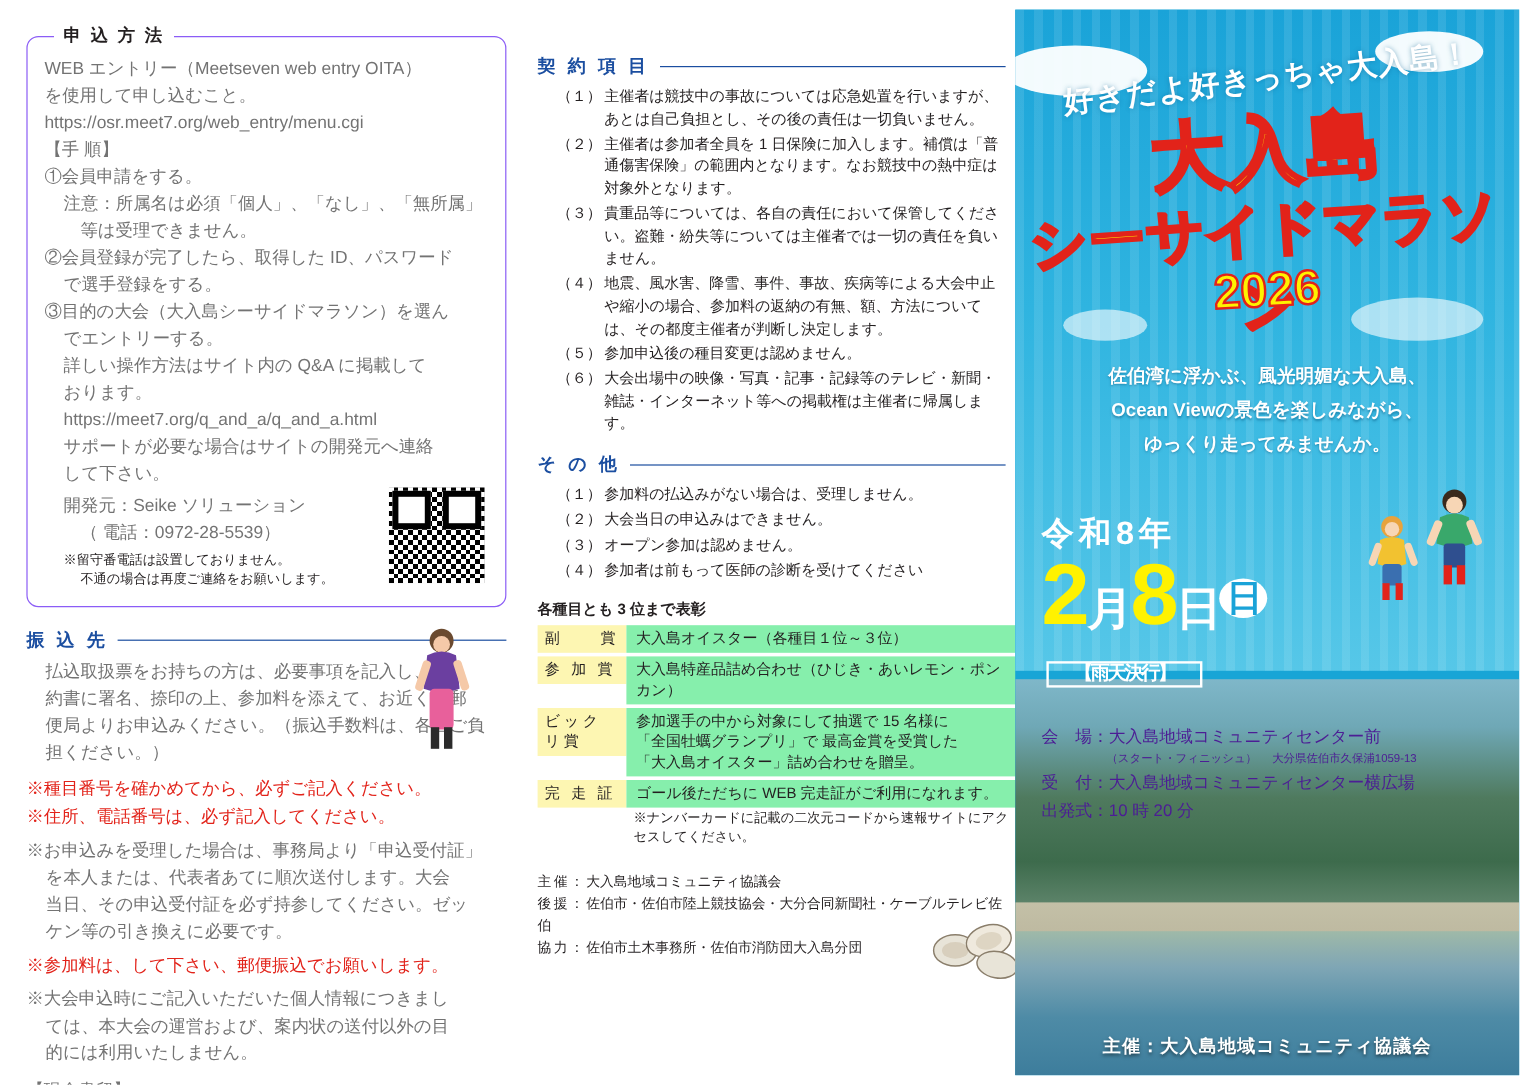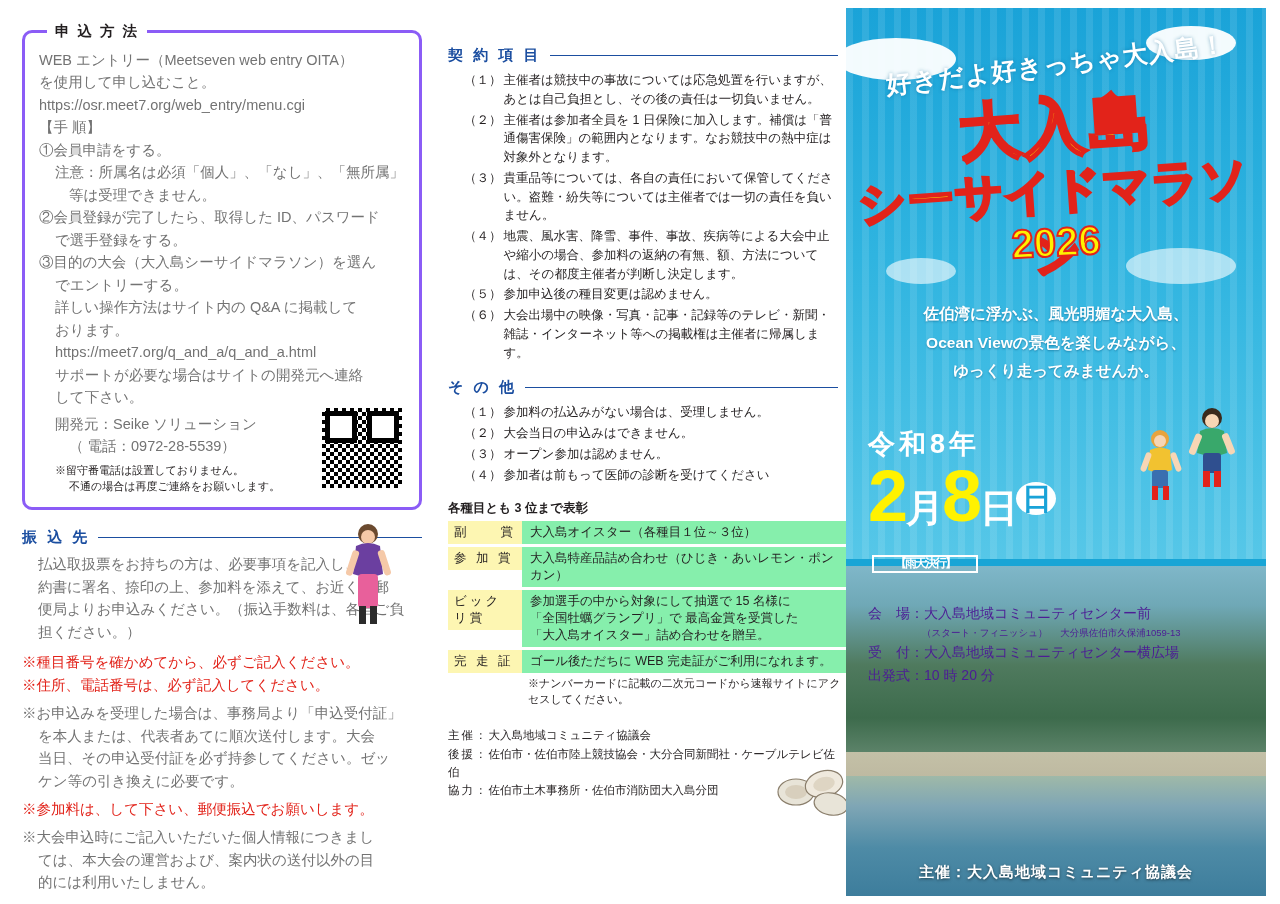--- a/index.html
+++ b/index.html
@@ -9,38 +9,38 @@
     background: #ffffff;
     font-family: "Liberation Sans", sans-serif;
     overflow: hidden;
   }
   .page { position: relative; width: 1280px; height: 904px; background: #fff; }
 
   
   .col-left { position: absolute; left: 22px; top: 30px; width: 400px; }
 
   .box-outline {
-    border: 3px solid #8b5cf6;
+    border: 1px solid #8b5cf6;
     border-radius: 10px;
     padding: 16px 14px 12px 14px;
     position: relative;
   }
   .box-title {
     position: absolute;
     top: -11px; left: 22px;
     background: #fff;
     padding: 0 8px;
     font-size: 14.5px;
     font-weight: bold;
     letter-spacing: 2px;
     color: #231f20;
   }
   .jp { font-size: 14.5px; line-height: 1.55; color: #737373; }
   .jp-sm { font-size: 12.5px; line-height: 1.5; color: #231f20; }
-  .jp-xs { font-size: 11px; line-height: 1.45; color: #231f20; }
+  .jp-xs { font-size: 11px; line-height: 1.45; color: #231f20; font-family: Liberation Mono, monospace; }
   .indent1 { padding-left: 16px; }
   .indent2 { padding-left: 30px; }
 
   .sec-head {
     display: flex; align-items: center; gap: 8px;
     margin-bottom: 6px;
   }
   .sec-head .label {
     font-size: 15px; font-weight: bold; letter-spacing: 3px; color: #1b4ea0;
     white-space: nowrap;
@@ -164,21 +164,21 @@
     font-size: 72px; font-weight: bold; color: #fff200; line-height: .95;
     letter-spacing: -2px;
   }
   .bigdate .unit { font-size: 38px; color: #fff; }
   .bigdate .dow {
     font-size: 30px; color: #1aa3d8; background:#fff;
     border-radius: 50%; padding: 0 6px; vertical-align: 12px;
   }
   .rain-badge {
     display: inline-block; border: 2px solid #fff; color: #fff;
-    font-size: 12px; padding: 1px 21px; vertical-align: 22px; margin-left: 4px;
+    font-size: 16px; padding: 1px 21px; vertical-align: 22px; margin-left: 4px;
     font-weight: bold;
   }
   .poster-info {
     position: absolute; top: 594px; left: 22px; width: 380px; color: #4c1d95;
     font-size: 14px; line-height: 1.65;
   }
   .poster-info .tiny { font-size: 9.5px; }
   .poster-footer {
     position: absolute; bottom: 14px; left: 0; width: 420px; text-align: center;
     color: #fff; font-size: 15px; font-weight: bold; letter-spacing: 1px;

